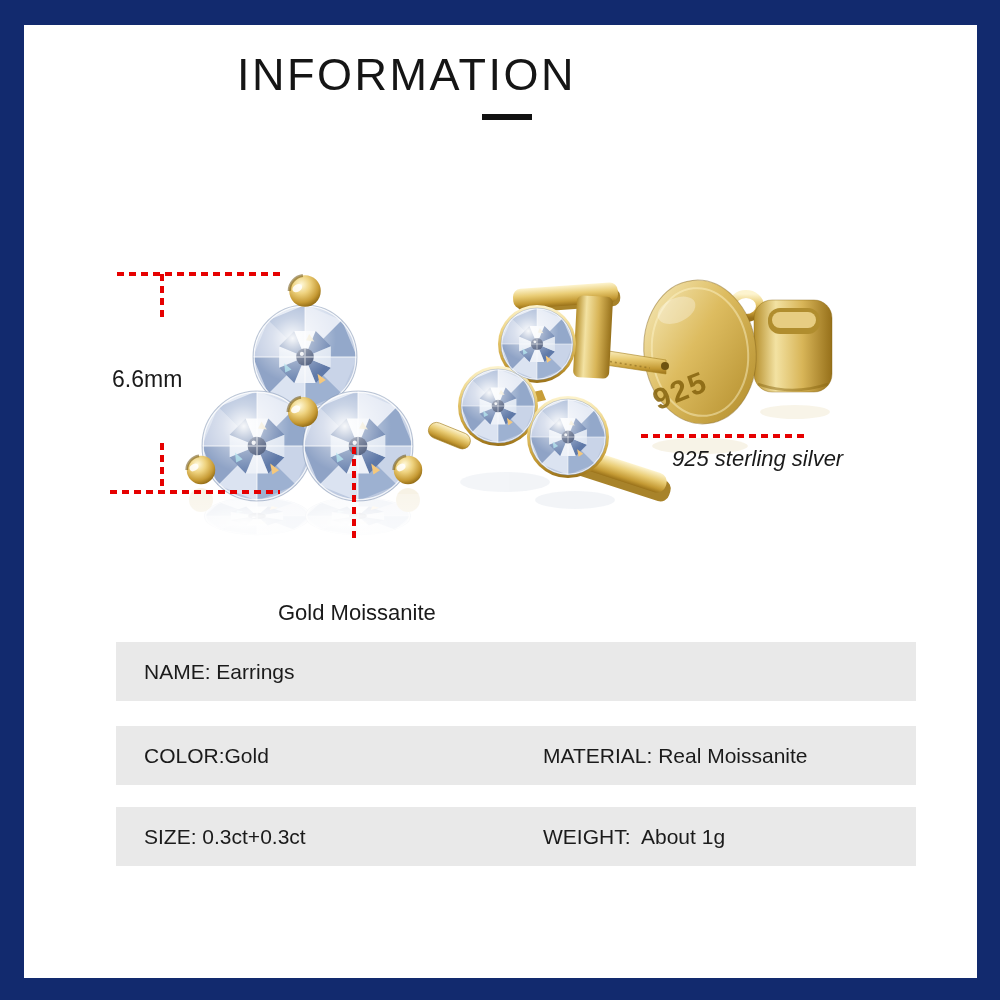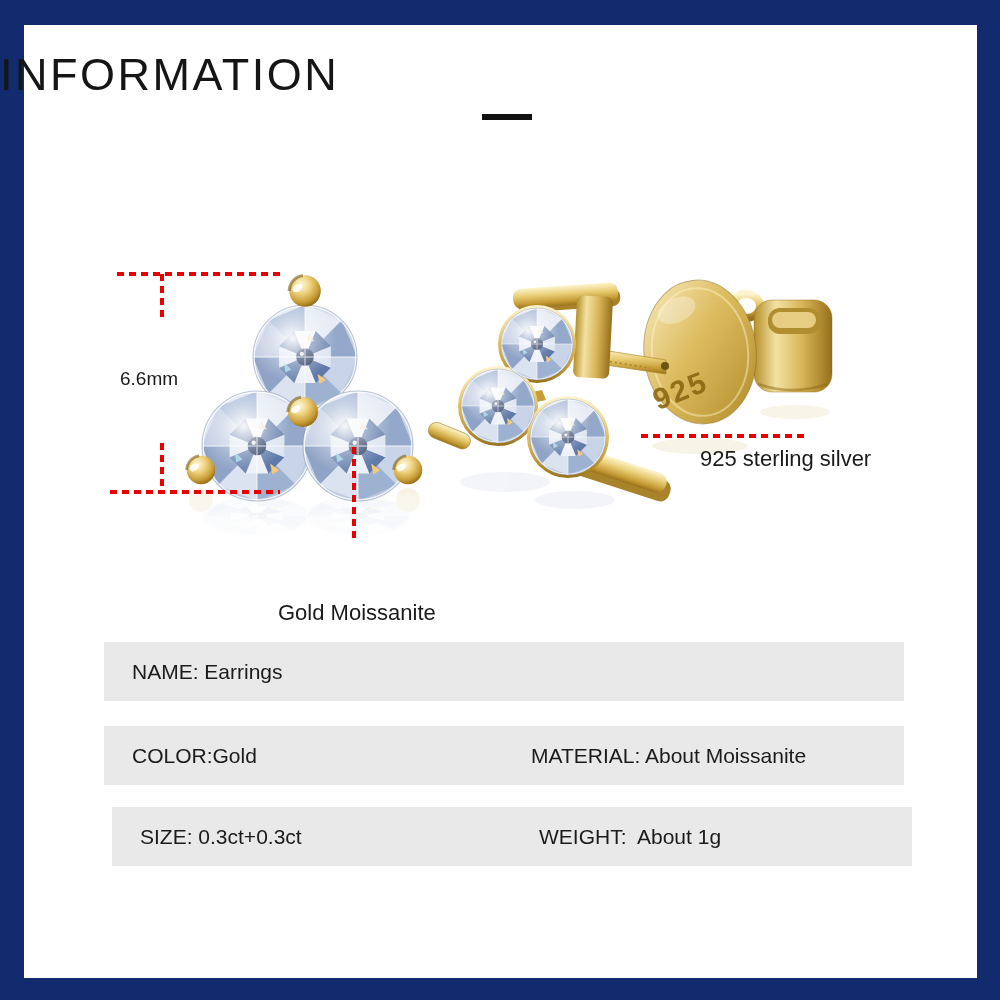--- a/index.html
+++ b/index.html
@@ -6,41 +6,41 @@
     --navy:#122a6e;
     --red:#e60000;
     --bar:#e9e9e9;
     --ink:#1a1a1a;
   }
   html,body{margin:0;padding:0;}
   body{font-family:"Liberation Sans", sans-serif; background:#fff;}
   .page{position:relative;width:1000px;height:1000px;background:var(--navy);overflow:hidden;}
   .canvas{position:absolute;left:24px;top:25px;right:23px;bottom:22px;background:#ffffff;}
 
-  .title{position:absolute;left:0;top:49px;width:813px;
+  .title{position:absolute;left:0;top:49px;width:813px;text-align:center;
     font-size:45px;letter-spacing:2.5px;color:#151515;font-weight:400;}
   .title-dash{position:absolute;left:482px;top:114px;width:50px;height:6px;background:#111;}
 
   .photo-svg{position:absolute;left:0;top:0;width:1000px;height:1000px;pointer-events:none;}
 
   .dash-h{position:absolute;height:4px;
     background-image:repeating-linear-gradient(90deg,var(--red) 0 7px,transparent 7px 12px);}
   .dash-v{position:absolute;width:4px;
     background-image:repeating-linear-gradient(180deg,var(--red) 0 7px,transparent 7px 12px);}
 
   .callout{position:absolute;color:var(--ink);font-size:22px;line-height:26px;white-space:pre;}
-  .size-label{left:120px;top:366px;font-size:19px;}
+  .size-label{left:112px;top:366px;font-size:23px;}
   .stone-label{left:278px;top:548px;}
-  .silver-label{left:700px;top:446px;}
-
-  .spec-row{position:absolute;left:104px;width:800px;height:59px;background:var(--bar);
+  .silver-label{left:672px;top:446px;font-style:italic;}
+
+  .spec-row{position:absolute;left:116px;width:800px;height:59px;background:var(--bar);
     font-size:21px;color:#1b1b1b;}
   .spec-left{position:absolute;left:28px;top:50%;transform:translateY(-50%);white-space:pre;}
   .spec-right{position:absolute;left:427px;top:50%;transform:translateY(-50%);white-space:pre;}
-  .row-1{top:642px;} .row-2{top:726px;text-align:right;} .row-3{top:807px;margin-left:8px;}
+  .row-1{top:642px;} .row-2{top:726px;text-align:right;} .row-3{top:807px;}
 </style>
 </head>
 <body>
 
 <div class="page">
   <div class="canvas"></div>
 
   <div class="title">INFORMATION</div>
   <div class="title-dash"></div>
 
@@ -196,19 +196,19 @@
   </div>
 
   <div class="dash-h" style="left:641px;top:434px;width:165px;"></div>
   <div class="callout silver-label">925 sterling silver</div>
 
   <div class="spec-row row-1">
     <span class="spec-left">NAME: Earrings</span>
   </div>
   <div class="spec-row row-2">
     <span class="spec-left">COLOR:Gold</span>
-    <span class="spec-right">MATERIAL: About Moissanite</span>
+    <span class="spec-right">MATERIAL: Real Moissanite</span>
   </div>
   <div class="spec-row row-3">
     <span class="spec-left">SIZE: 0.3ct+0.3ct</span>
     <span class="spec-right">WEIGHT:  About 1g</span>
   </div>
 </div>
 
 </body></html>

